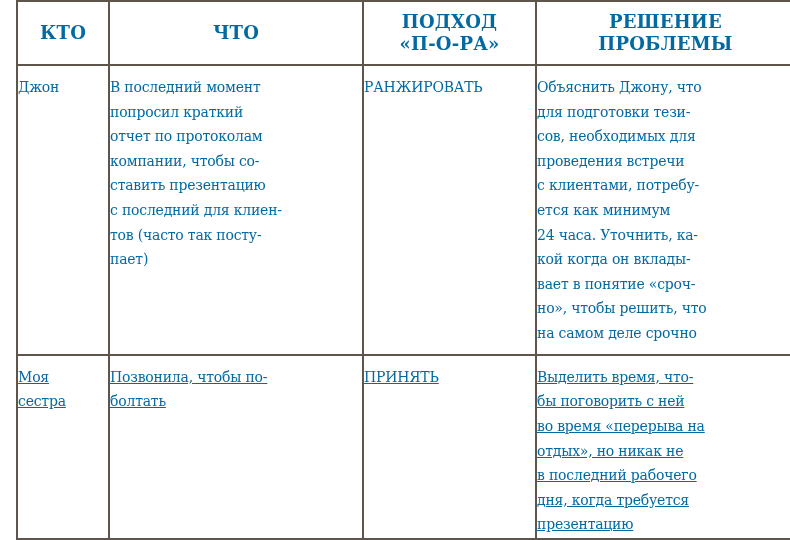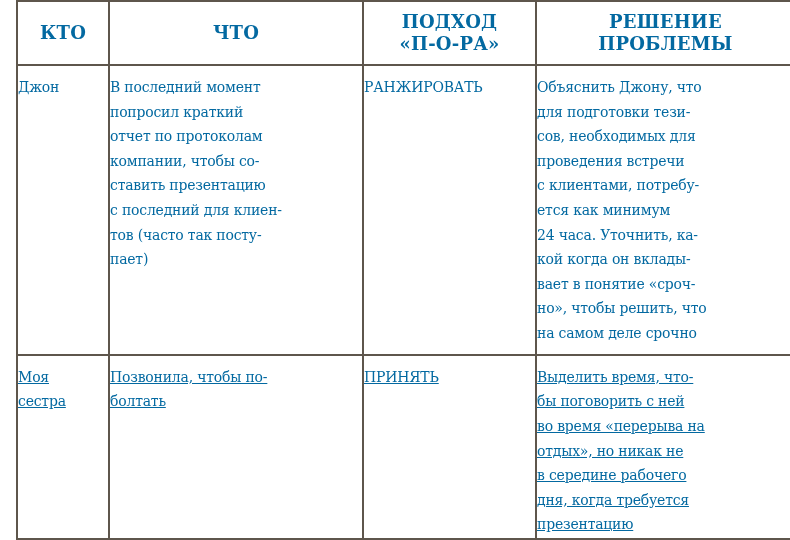--- a/index.html
+++ b/index.html
@@ -126,20 +126,20 @@
         <div class="cell">
           <span class="line">ПРИНЯТЬ</span>
         </div>
       </td>
       <td>
         <div class="cell">
           <span class="line">Выделить время, что-</span>
           <span class="line">бы поговорить с ней</span>
           <span class="line">во время «перерыва на</span>
           <span class="line">отдых», но никак не</span>
-          <span class="line">в середине рабочего</span>
+          <span class="line">в последний рабочего</span>
           <span class="line">дня, когда требуется</span>
           <span class="line">презентацию</span>
         </div>
       </td>
     </tr>
   </tbody>
 </table>
 
 </body></html>

